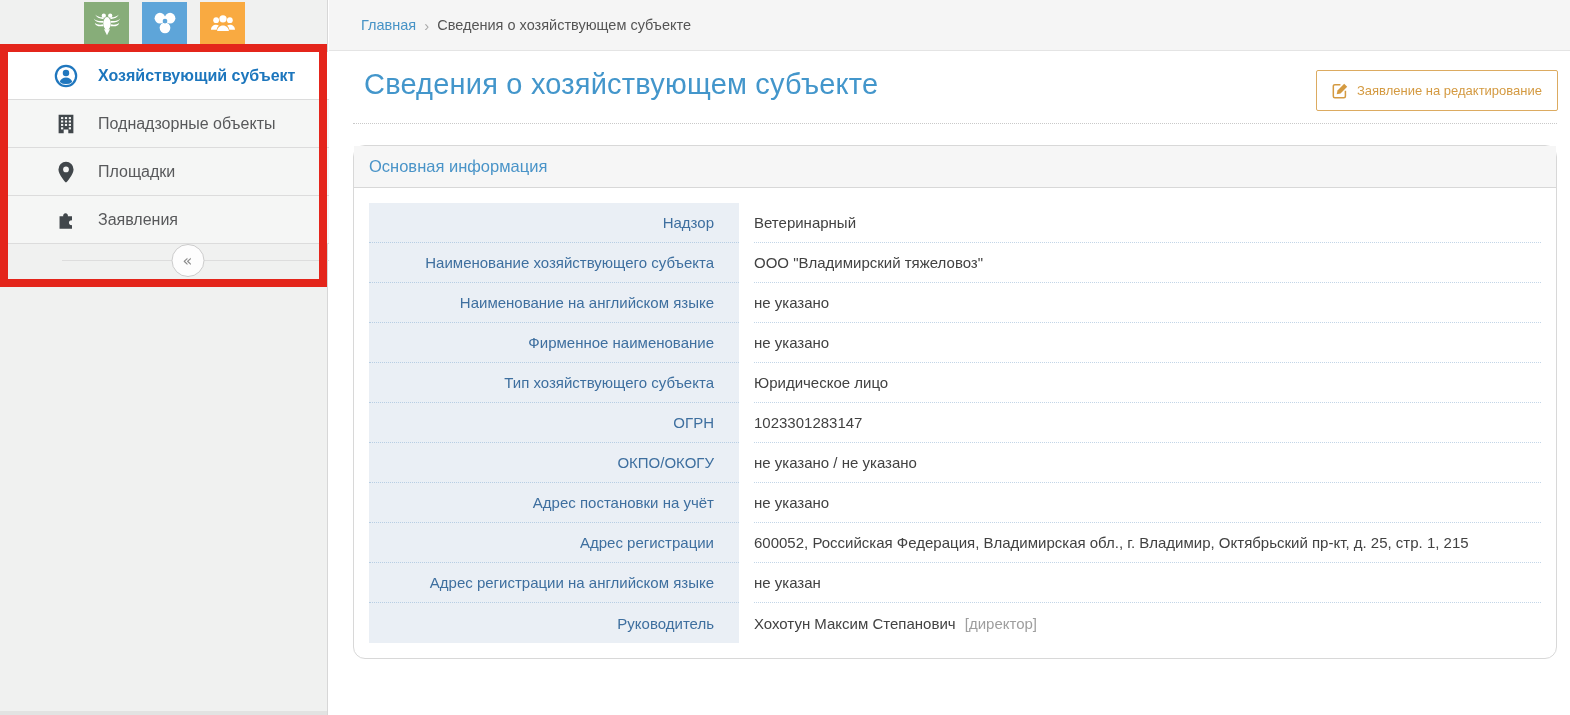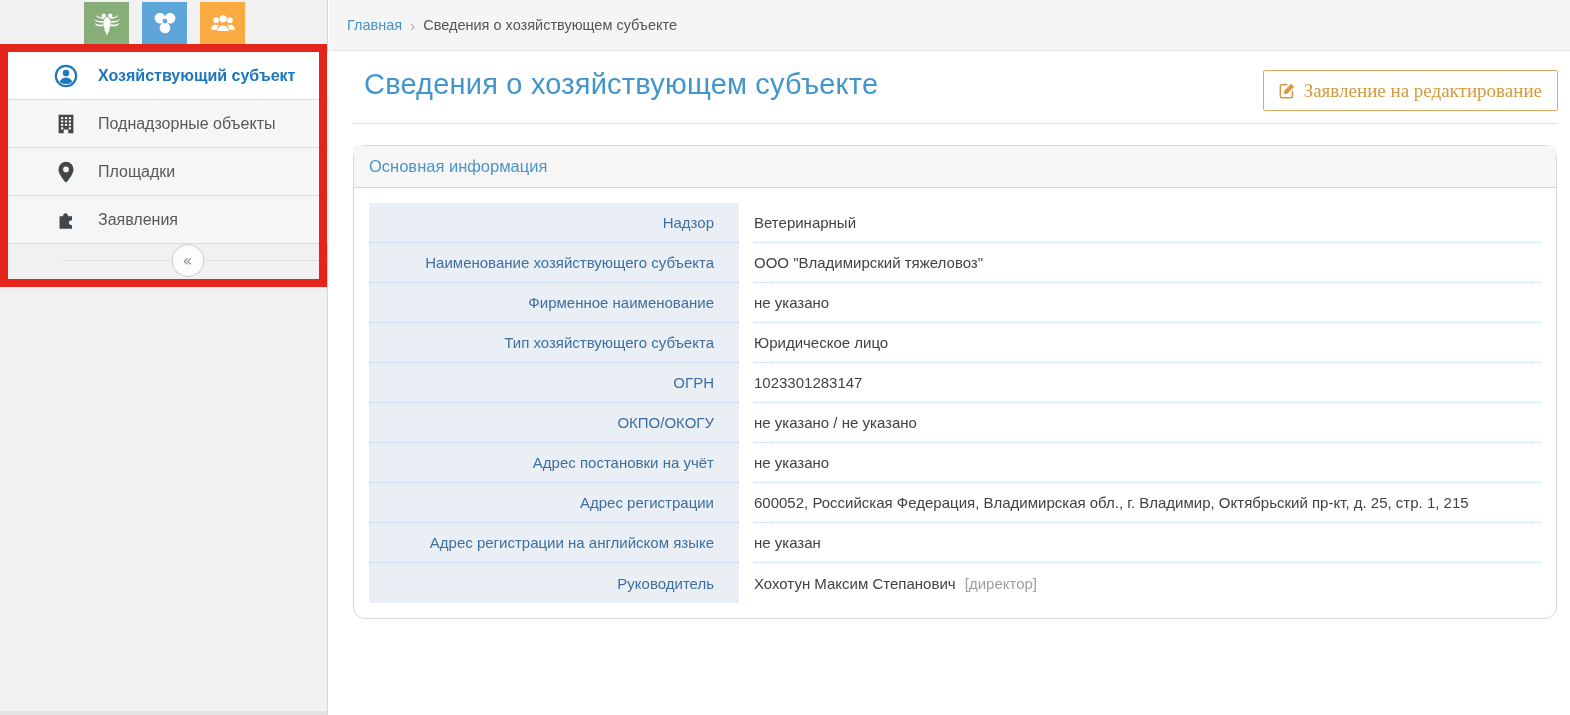--- a/index.html
+++ b/index.html
@@ -55,39 +55,39 @@
     width:33px; height:33px; border-radius:50%;
     border:1px solid #ccc; background:#fdfdfd; color:#8a8a8a;
     font-size:16px; line-height:1; cursor:pointer;
     font-family:"DejaVu Sans",sans-serif;
   }
 
   
   .breadcrumb-bar {
     position:absolute; left:329px; right:0; top:0; height:51px;
     background:#f5f5f5; border-bottom:1px solid #e4e4e4;
-    display:flex; align-items:center; padding-left:18px; font-size:14.5px;
+    display:flex; align-items:center; padding-left:32px; font-size:14.5px;
   }
   .bc-home { color:#4793c6; text-decoration:none; cursor:pointer; }
   .bc-sep { color:#a9a9a9; margin:0 8px; font-size:15px; }
   .bc-current { color:#555; }
 
   
   .content { position:absolute; left:329px; right:0; top:51px; bottom:0; background:#fff; }
   .page-head { position:relative; height:72px; }
   .page-title {
     position:absolute; left:35px; top:17px;
     font-size:29px; font-weight:normal; color:#4396cb; letter-spacing:.2px;
   }
   .edit-btn {
     position:absolute; right:12px; top:19px; height:41px;
     background:#fff; border:1px solid #dcab61; border-radius:2px;
-    color:#d49a41; font-size:19px; padding:0 15px; cursor:pointer;
+    color:#d49a41; font-size:13px; padding:0 15px; cursor:pointer;
     display:flex; align-items:center; gap:8px;
-    font-family:Liberation Serif, serif;
+    font-family:Liberation Sans, sans-serif;
   }
   .edit-btn svg { width:17px; height:17px; }
   .dotted-sep { border:none; border-top:1px dotted #c9c9c9; margin:0 13px 0 24px; }
 
   .panel {
     margin:21px 13px 0 24px; background:#fff;
     border:1px solid #d8d8d8; border-radius:12px;
   }
   .panel-heading {
     background:#f6f6f6; border-bottom:1px solid #d8d8d8;
@@ -266,20 +266,28 @@
 
   <tr>
     <td class="lbl">Наименование хозяйствующего субъекта</td>
     <td class="gap"></td>
     <td class="val">
       <span class="val-text">ООО "Владимирский тяжеловоз"</span>
       
     </td>
   </tr>
 
+  <tr>
+    <td class="lbl">Наименование на английском языке</td>
+    <td class="gap"></td>
+    <td class="val">
+      <span class="val-text">не указано</span>
+      
+    </td>
+  </tr>
 
   <tr>
     <td class="lbl">Фирменное наименование</td>
     <td class="gap"></td>
     <td class="val">
       <span class="val-text">не указано</span>
       
     </td>
   </tr>
 

